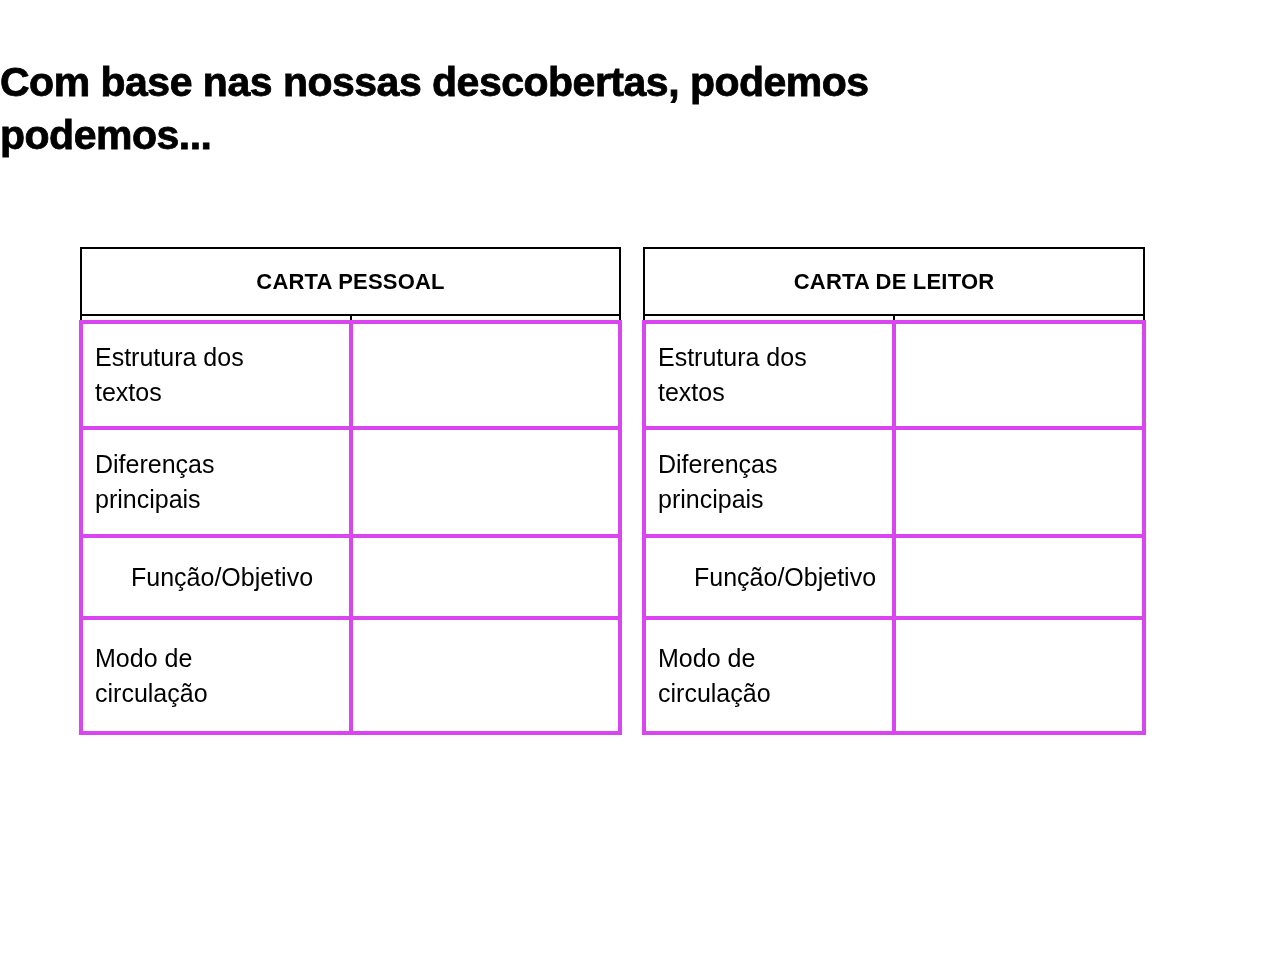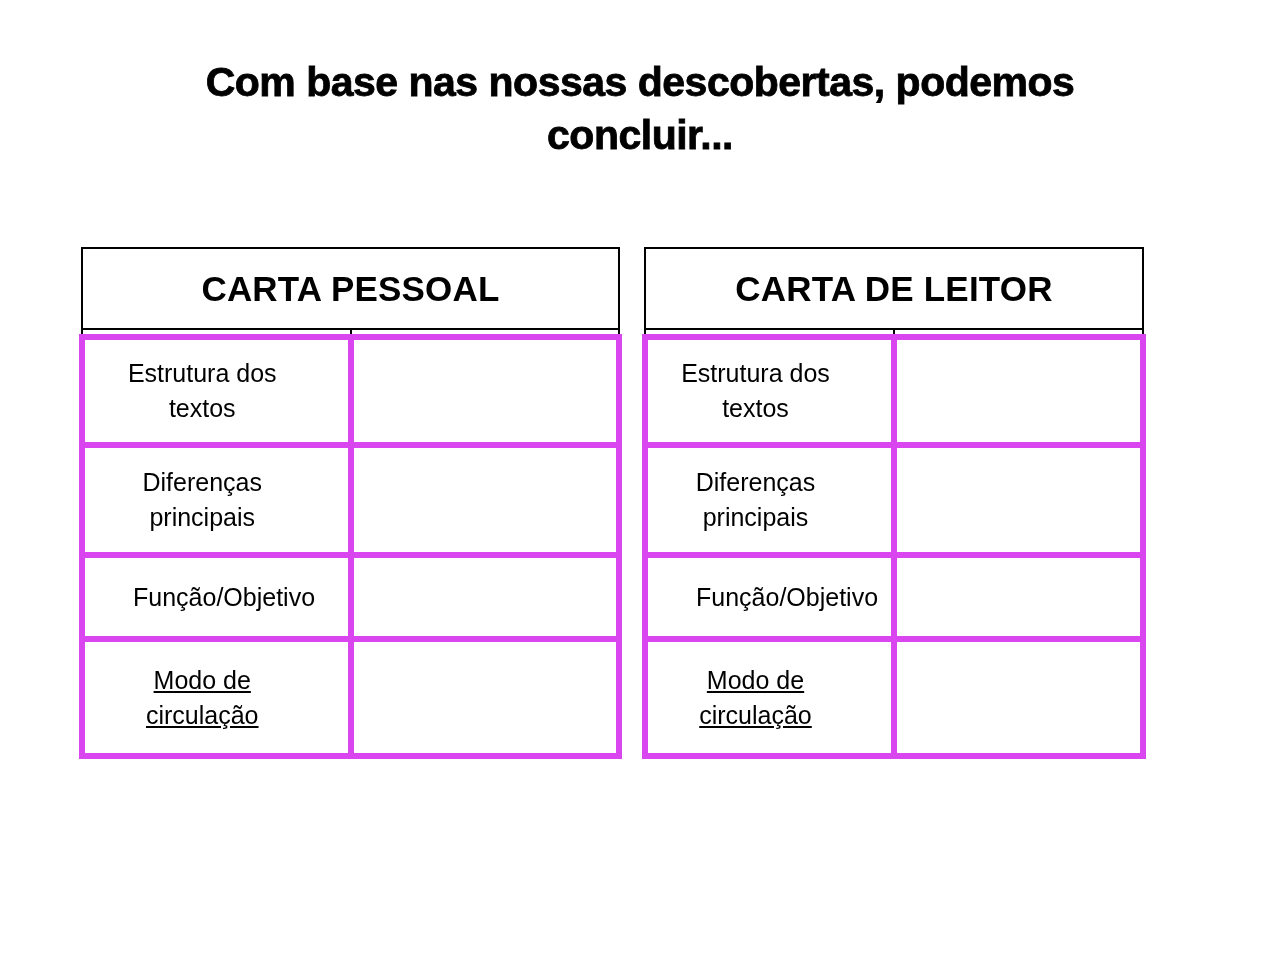--- a/index.html
+++ b/index.html
@@ -14,21 +14,20 @@
     color: #000000;
     font-family: "Liberation Sans", "DejaVu Sans", sans-serif;
     overflow: hidden;
   }
 
   .slide-title {
     position: absolute;
     top: 56px;
     left: 0;
     width: 1280px;
-    text-align: center;
     font-size: 41px;
     line-height: 53px;
     font-weight: 800;
     letter-spacing: -0.5px;
     -webkit-text-stroke: 0.8px #000;
   }
 
   .cmp-table {
     position: absolute;
     top: 247px;
@@ -38,57 +37,56 @@
 
   table {
     border-collapse: collapse;
     table-layout: fixed;
     width: 100%;
   }
 
   th.table-header {
     border: 2px solid #000;
     height: 49px;
-    font-size: 35px;
+    font-size: 22px;
     font-weight: 700;
     text-align: center;
     vertical-align: middle;
-    padding: 15px;
+    padding: 8px;
     letter-spacing: 0.2px;
   }
 
   tr.spacer td {
     height: 4px;
     padding: 0;
     border: 2px solid #000;
   }
 
   td.label-cell, td.value-cell {
-    border: 6px solid #d946ef;
+    border: 4px solid #d946ef;
     vertical-align: middle;
-    text-align: center;
   }
   td.label-cell {
     font-size: 25px;
     line-height: 35px;
     padding: 8px 40px 8px 12px;
   }
   td.value-cell { padding: 0; }
 
   tr.row-1 td { height: 86px; }
   tr.row-2 td { height: 88px; margin-left: 12px; }
   tr.row-3 td { height: 62px; padding-left: 48px; }
-  tr.row-4 td { height: 95px; text-decoration: underline; }
+  tr.row-4 td { height: 95px; }
 </style>
 </head>
 <body>
 
 <div class="slide-title">
   <div>Com base nas nossas descobertas, podemos</div>
-  <div>concluir...</div>
+  <div>podemos...</div>
 </div>
 
 <div class="cmp-table left">
   <table>
     <colgroup>
         <col style="width:50%">
         <col style="width:50%">
       </colgroup>
     <thead>
       <tr>

